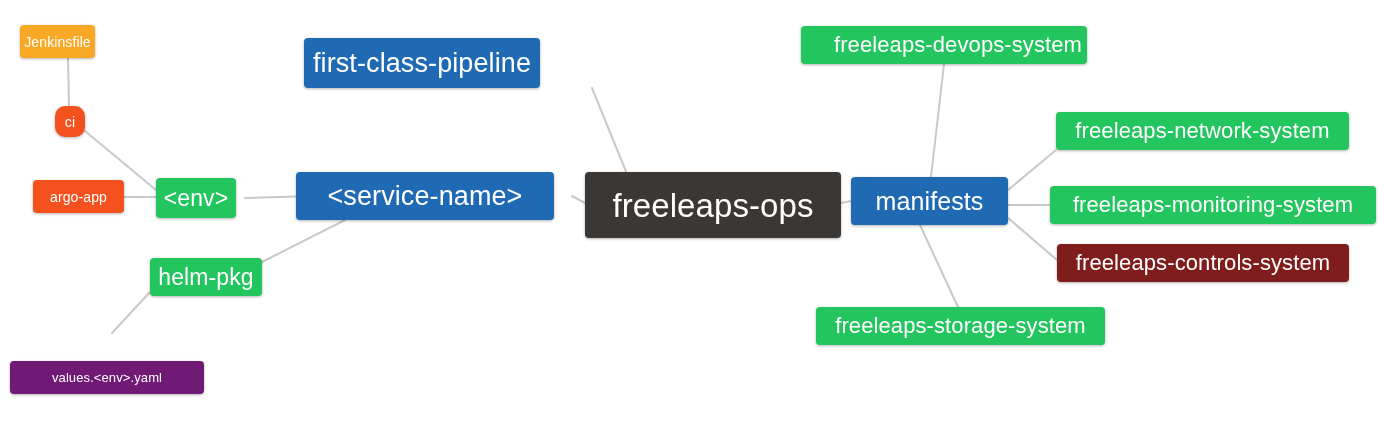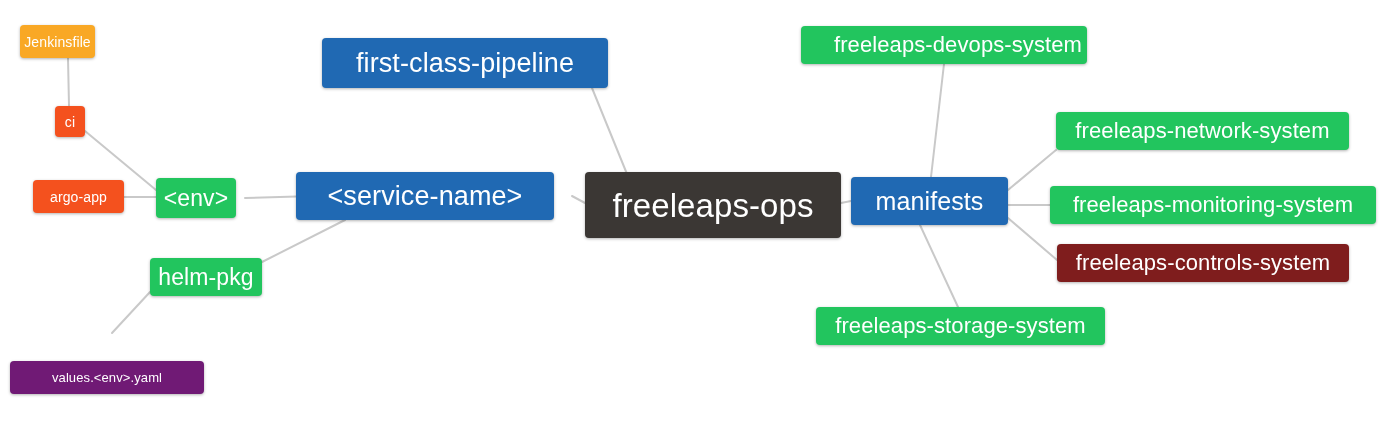--- a/index.html
+++ b/index.html
@@ -96,33 +96,33 @@
       <line x1="1008" y1="218" x2="1057" y2="260" stroke="#c9c9c9" stroke-width="2" stroke-linecap="round"></line>
       <line x1="920" y1="225" x2="958" y2="307" stroke="#c9c9c9" stroke-width="2" stroke-linecap="round"></line>
     </svg>
   <div id="node-layer">
       <div class="mm-node lvl-root" style="left: 585px; top: 172px; width: 256px; height: 66px; background: rgb(59, 55, 52);">
         <span class="mm-label">freeleaps-ops</span>
       </div>
       <div class="mm-node lvl-blue" style="left: 296px; top: 172px; width: 258px; height: 48px; background: rgb(32, 105, 179);">
         <span class="mm-label">&lt;service-name&gt;</span>
       </div>
-      <div class="mm-node lvl-blue" style="left: 322px; top: 38px; width: 286px; height: 50px; background: rgb(32, 105, 179);">
+      <div class="mm-node lvl-blue" style="left: 304px; top: 38px; width: 236px; height: 50px; background: rgb(32, 105, 179);">
         <span class="mm-label">first-class-pipeline</span>
       </div>
       <div class="mm-node lvl-blue-sm" style="left: 851px; top: 177px; width: 157px; height: 48px; background: rgb(32, 105, 179);">
         <span class="mm-label">manifests</span>
       </div>
       <div class="mm-node lvl-green-md" style="left: 156px; top: 178px; width: 80px; height: 40px; background: rgb(34, 197, 94);">
         <span class="mm-label">&lt;env&gt;</span>
       </div>
       <div class="mm-node lvl-green-md" style="left: 150px; top: 258px; width: 112px; height: 38px; background: rgb(34, 197, 94);">
         <span class="mm-label">helm-pkg</span>
       </div>
-      <div class="mm-node lvl-red" style="left: 55px; top: 106px; width: 30px; height: 31px; background: rgb(244, 81, 30);">
+      <div class="mm-node lvl-red" style="left: 55px; top: 106px; width: 30px; height: 31px; background: rgb(244, 81, 30); border-radius: 10px;">
         <span class="mm-label">ci</span>
       </div>
       <div class="mm-node lvl-orange" style="left: 20px; top: 25px; width: 75px; height: 33px; background: rgb(249, 168, 37);">
         <span class="mm-label">Jenkinsfile</span>
       </div>
       <div class="mm-node lvl-red" style="left: 33px; top: 180px; width: 91px; height: 33px; background: rgb(244, 81, 30);">
         <span class="mm-label">argo-app</span>
       </div>
       <div class="mm-node lvl-red-sm" style="left: 10px; top: 333px; width: 194px; height: 33px; background: #701a75; margin-top: 28px;">
         <span class="mm-label">values.&lt;env&gt;.yaml</span>

